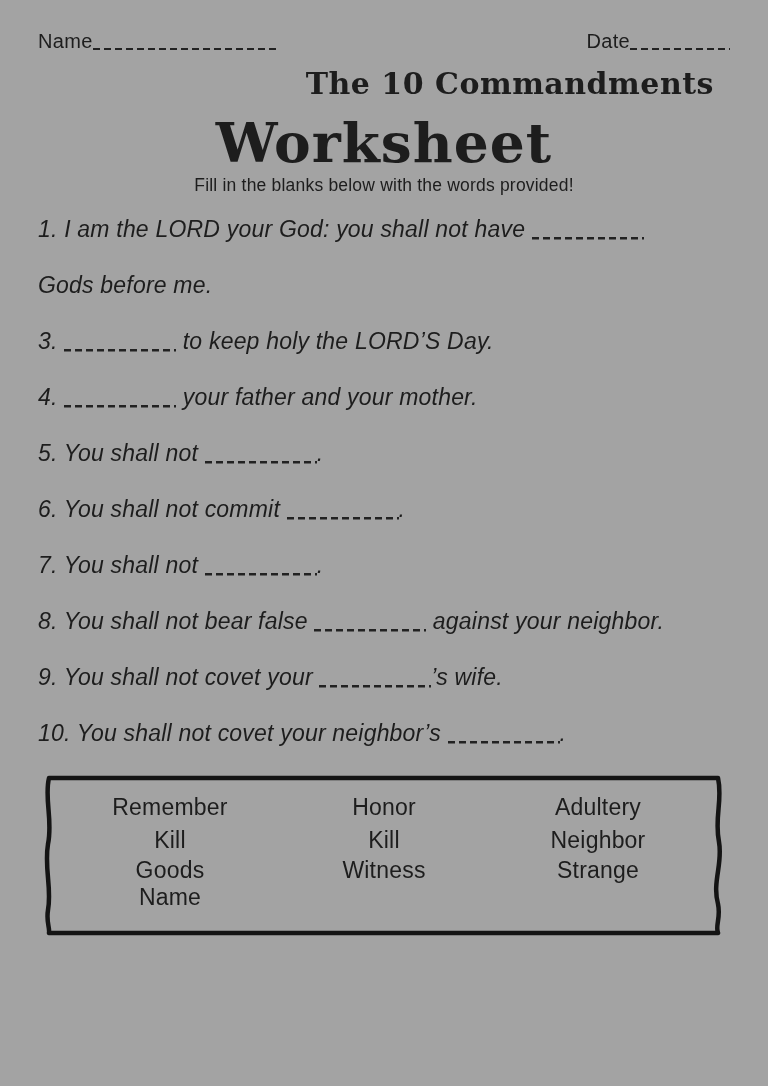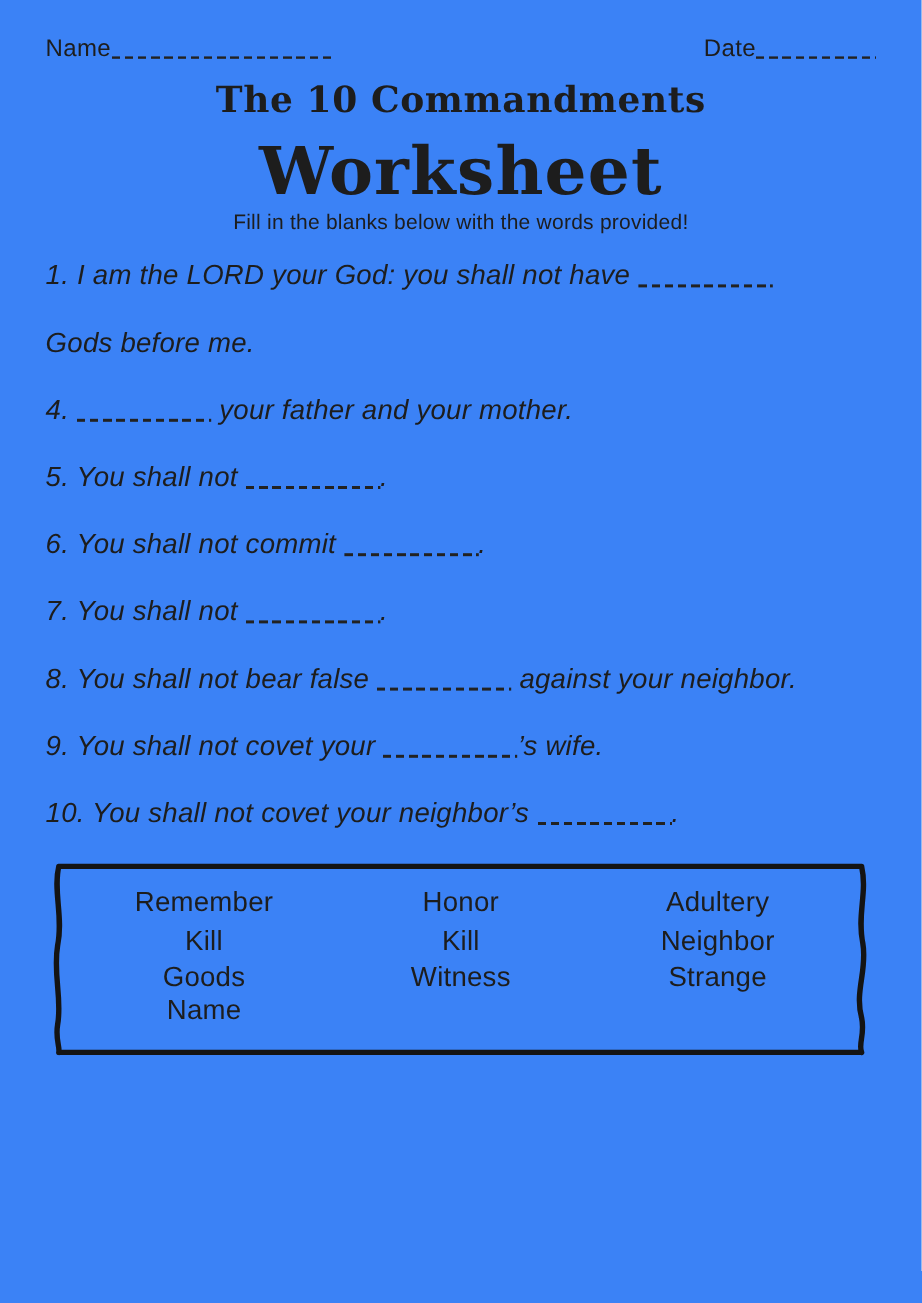--- a/index.html
+++ b/index.html
@@ -1,20 +1,20 @@
 <!DOCTYPE html>
 <html><head>
 <meta charset="utf-8">
 <style>
   html,body { margin:0; padding:0; background:#e9e9e9; }
   .page {
     position:relative;
     width:768px; height:1086px;
     margin:0 auto;
-    background:#3b82f6;
+    background:#a3a3a3;
     color:#1d1d1d;
     font-family:"Liberation Sans", sans-serif;
     box-sizing:border-box;
     padding:30px 38px 0 38px;
     overflow:hidden;
   }
 
   
   .hdr { display:flex; justify-content:space-between; align-items:flex-end; font-size:20px; letter-spacing:0.3px; }
   .write-line {
@@ -26,21 +26,21 @@
     background-position:0 100%;
     background-repeat:no-repeat;
   }
   .name-line { width:183px; }
   .date-line { width:100px; }
 
   
   .title-wrap { text-align:center; margin-top:14px; line-height:1; }
   .title-1 {
     font-family:"DejaVu Serif", serif;
-    font-weight:800; font-size:30px; letter-spacing:0.5px; margin:16px;
+    font-weight:800; font-size:30px; letter-spacing:0.5px; margin:16px;text-align:right;
   }
   .title-2 {
     font-family:"DejaVu Serif", serif;
     font-weight:800; font-size:55px; letter-spacing:1px; margin:4px 0 0 0;
   }
   .subtitle { font-size:17.5px; margin-top:7px; letter-spacing:0.2px; }
 
   
   .cmds { margin-top:6px; font-size:23px; line-height:56px; letter-spacing:0.2px; max-width:705px; }
   .cmds p { margin:0;font-style:italic; }
@@ -81,20 +81,21 @@
   </div>
 
   <div class="title-wrap">
     <div class="title-1">The 10 Commandments</div>
     <div class="title-2">Worksheet</div>
     <div class="subtitle">Fill in the blanks below with the words provided!</div>
   </div>
 
   <div class="cmds">
       <p>1. I am the LORD your God: you shall not have <span class="blank"></span><br>Gods before me.</p>
+      <p>3. <span class="blank"></span> to keep holy the LORD’S Day.</p>
       <p>4. <span class="blank"></span> your father and your mother.</p>
       <p>5. You shall not <span class="blank"></span>.</p>
       <p>6. You shall not commit <span class="blank"></span>.</p>
       <p>7. You shall not <span class="blank"></span>.</p>
       <p>8. You shall not bear false <span class="blank"></span> against your neighbor.</p>
       <p>9. You shall not covet your <span class="blank"></span>’s wife.</p>
       <p>10. You shall not covet your neighbor’s <span class="blank"></span>.</p>
     </div>
 
   <div class="word-bank">

